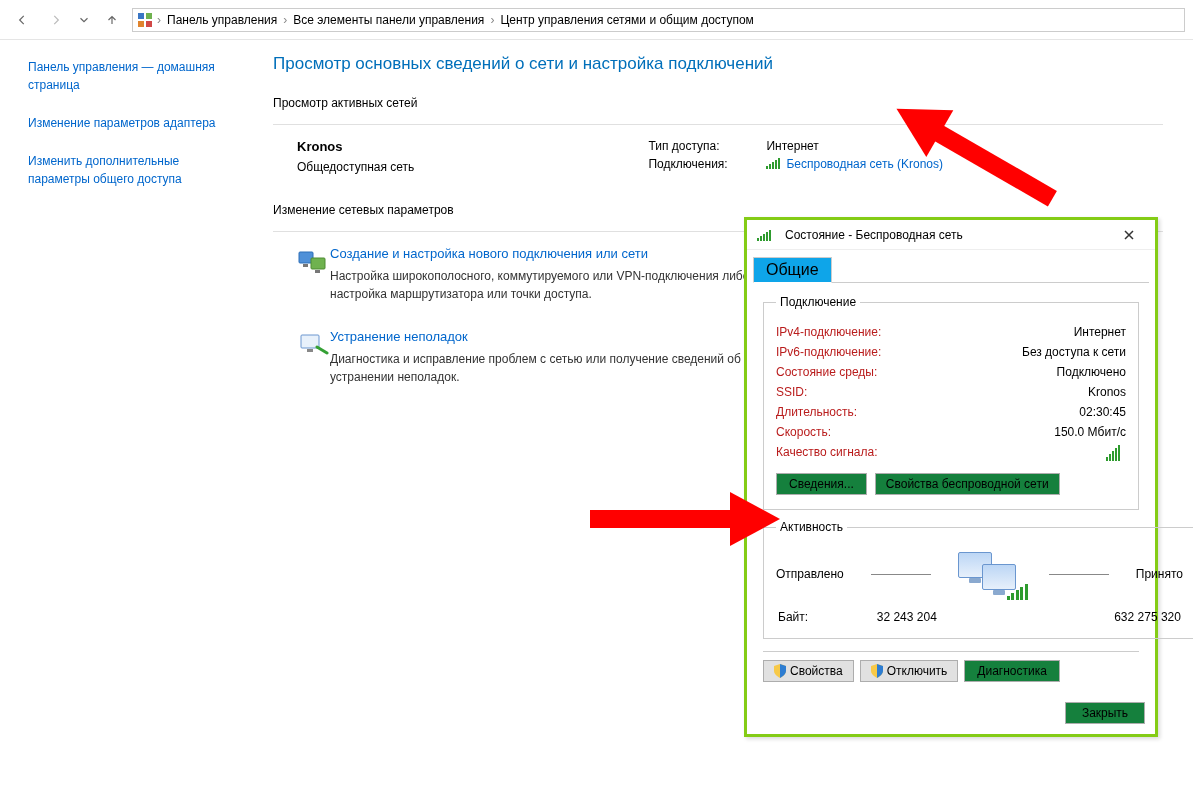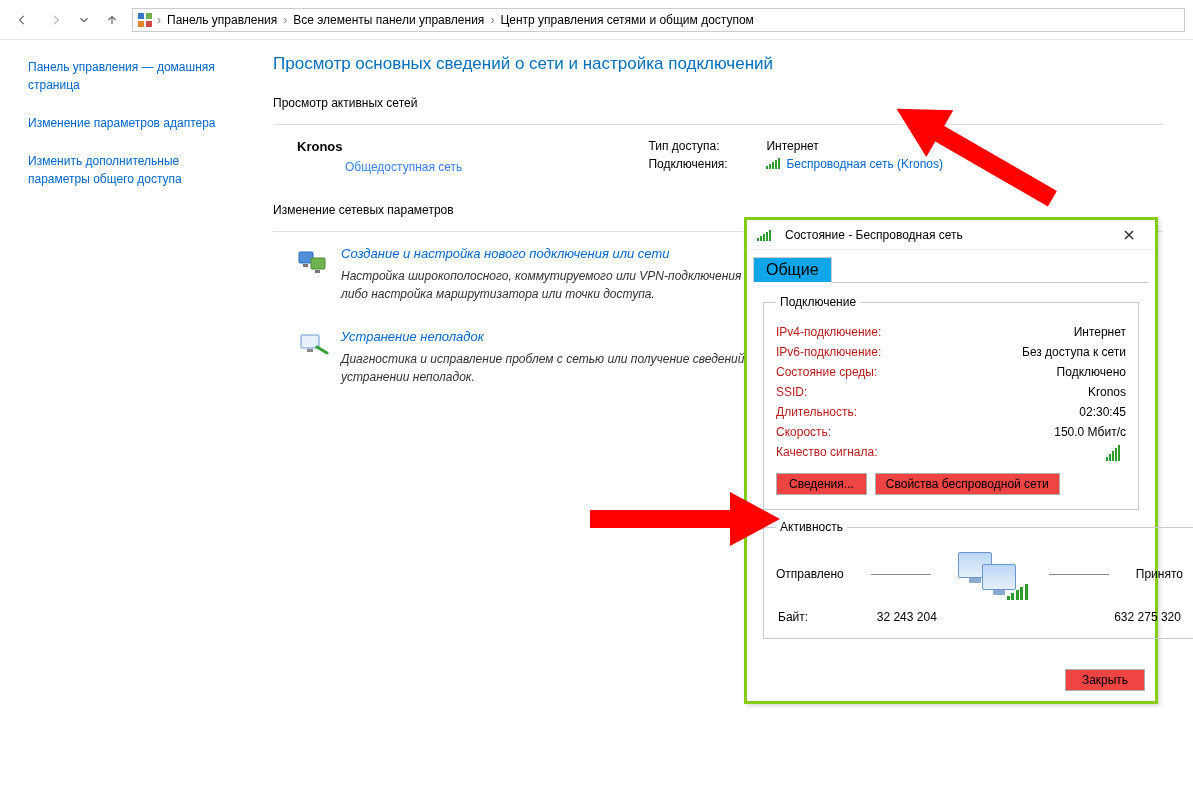--- a/index.html
+++ b/index.html
@@ -68,35 +68,35 @@
     margin: 0 0 22px 0;
   }
   .section-title { font-size: 12px; margin-bottom: 14px; }
   .hr { border-top: 1px solid #e0e0e0; margin: 4px 0 14px 0; }
   .network-block {
     display: flex; gap: 40px;
     padding: 0 0 0 24px;
     margin-bottom: 28px;
   }
   .net-left .name { font-weight: 600; font-size: 13px; margin-bottom: 6px; }
-  .net-left .type { color: #3b82f6; margin-left: 48px; }
+  .net-left .type { color: #000000; }
   .net-right { margin-left: auto; padding-right: 220px; }
   .net-row { display: flex; gap: 8px; margin-bottom: 4px; }
   .net-row .lbl { width: 110px; }
   .net-row .val a { color: #0066cc; text-decoration: none; }
   .wifi-bars {
     display: inline-flex; align-items: flex-end; gap: 1px; height: 12px; margin-right: 6px; vertical-align: -1px;
   }
   .wifi-bars span { width: 2px; background: #2e9b2e; }
   .wifi-bars span:nth-child(1){height:3px;}
   .wifi-bars span:nth-child(2){height:5px;}
   .wifi-bars span:nth-child(3){height:7px;}
   .wifi-bars span:nth-child(4){height:9px;}
   .wifi-bars span:nth-child(5){height:11px;}
-  .change-item { display: flex; gap: 12px; margin: 0 0 26px 24px; font-style: italic; }
+  .change-item { display: flex; gap: 1px; margin: 0 0 26px 24px; }
   .change-item .ci-icon { width: 32px; height: 32px; flex-shrink: 0; }
   .change-item .ci-title { color: #0066cc; font-size: 13px; margin-bottom: 6px; display: block; text-decoration: none; }
   .change-item .ci-desc { color: #333; line-height: 1.5; max-width: 430px; }
 
   
   .dialog {
     position: absolute;
     left: 744px; top: 217px;
     width: 414px;
     background: #fff;
@@ -134,21 +134,21 @@
     margin: 0 0 10px 0;
   }
   legend { padding: 0 4px; font-size: 12px; }
   .kv { display: flex; justify-content: space-between; margin: 6px 0; font-size: 12px; }
   .kv .k { color: #b91c1c; }
   .kv .v { color: #000; }
   .btnrow { display:flex; gap: 8px; margin-top: 10px; }
   button.dlg {
     font: inherit;
     padding: 3px 12px;
-    background: #ef4444;
+    background: #15803d;
     border: 1px solid #adadad;
     min-width: 80px;
     text-align: center;
   }
   button.dlg.long { padding: 3px 10px; }
   .activity-graphic {
     display:flex; align-items:center; justify-content:center; gap: 27px;
     margin: 8px 0 14px 0;
   }
   .activity-graphic .monitors { width: 64px; height: 44px; position: relative; }
@@ -370,20 +370,37 @@
         <span>Принято</span>
       </div>
       <div class="bytes-row">
         <span>Байт:</span>
         <span>32 243 204</span>
         <span style="width:40px"></span>
         <span>632 275 320</span>
       </div>
     </fieldset>
 
+    <div class="cmd-row">
+      <button class="shield-btn">
+        <svg class="shield" viewBox="0 0 12 14">
+            <path d="M6 0 L12 2 V7 C12 11 6 14 6 14 C6 14 0 11 0 7 V2 Z" fill="#f7c948"></path>
+            <path d="M6 0 L12 2 V7 C12 11 6 14 6 14 Z" fill="#2d7dd2"></path>
+          </svg>
+        <span>Свойства</span>
+      </button>
+      <button class="shield-btn">
+        <svg class="shield" viewBox="0 0 12 14">
+            <path d="M6 0 L12 2 V7 C12 11 6 14 6 14 C6 14 0 11 0 7 V2 Z" fill="#f7c948"></path>
+            <path d="M6 0 L12 2 V7 C12 11 6 14 6 14 Z" fill="#2d7dd2"></path>
+          </svg>
+        <span>Отключить</span>
+      </button>
+      <button class="dlg">Диагностика</button>
+    </div>
   </div>
   <div class="dlg-footer">
     <button class="dlg">Закрыть</button>
   </div>
 </div>
 
 <div class="arrow" style="left:920px;top:68px;">
   <svg width="200" height="120">
       <g transform="rotate(30 0 0)">
         <rect x="30" y="38" width="150" height="18"></rect>

